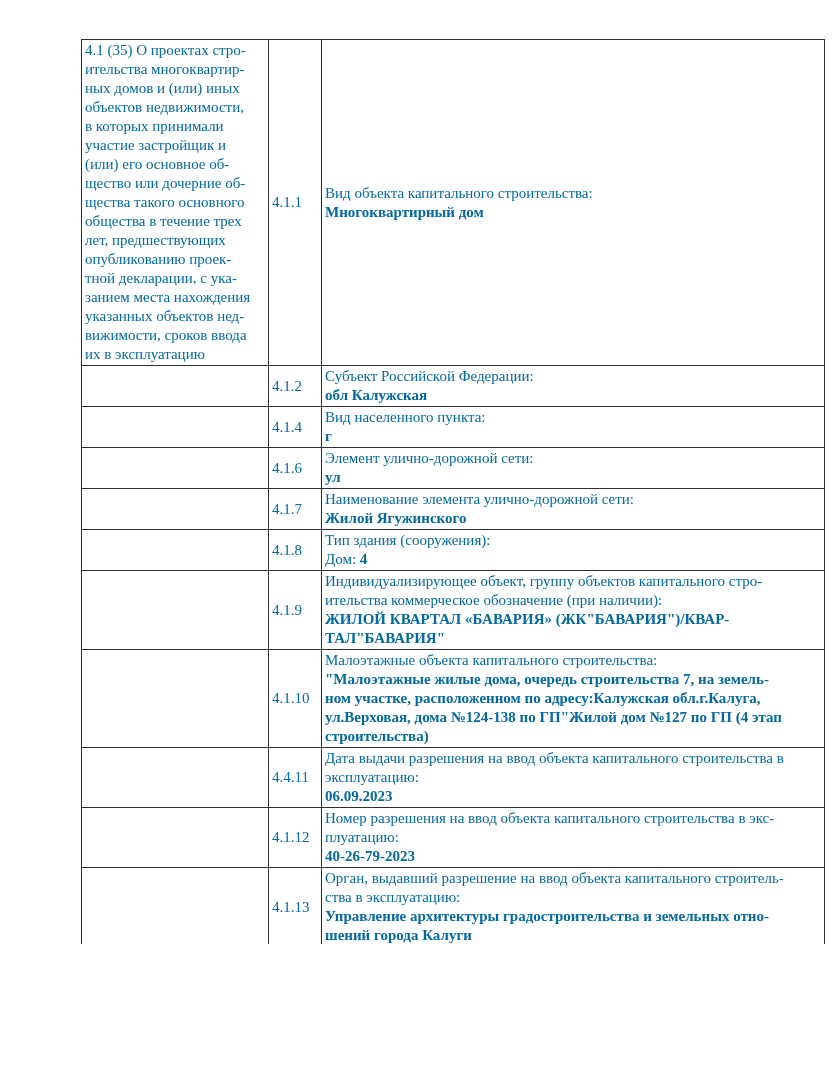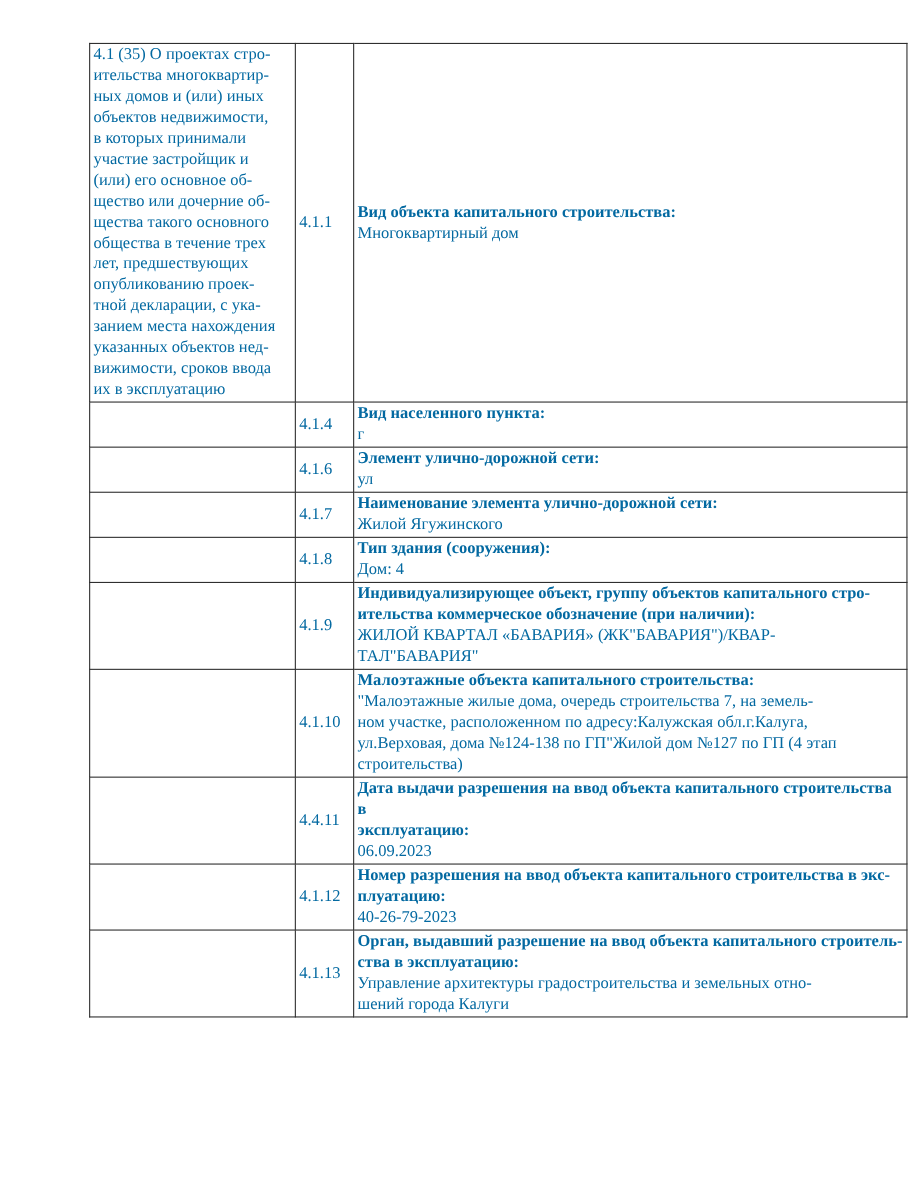--- a/index.html
+++ b/index.html
@@ -33,24 +33,24 @@
     vertical-align: middle;
     overflow: hidden;
   }
   td.desc {
     vertical-align: top;
   }
   .pre {
     white-space: pre-line;
   }
   .field-label {
-    font-weight: bold;
+    font-weight: normal;
   }
   .field-value {
-    font-weight: normal;
+    font-weight: bold;
   }
   .value-prefix {
     font-weight: normal;
   }
   col.c-desc { width: 187px; }
   col.c-num  { width: 53px;  }
   col.c-body { width: 503px; }
   td.num {
     white-space: nowrap;
     padding-left: 2px;
@@ -84,20 +84,28 @@
 тной декларации, с ука-
 занием места нахождения
 указанных объектов нед-
 вижимости, сроков ввода
 их в эксплуатацию</div>
         </td>
         <td class="num">4.1.1</td>
         <td class="content">
           <div class="pre field-label">Вид объекта капитального строительства:</div>
           <div><span class="pre value-prefix"></span><span class="pre field-value">Многоквартирный дом</span></div>
+        </td>
+      </tr>
+      <tr>
+        <td class="desc"></td>
+        <td class="num">4.1.2</td>
+        <td class="content">
+          <div class="pre field-label">Субъект Российской Федерации:</div>
+          <div><span class="pre value-prefix"></span><span class="pre field-value">обл Калужская</span></div>
         </td>
       </tr>
       <tr>
         <td class="desc"></td>
         <td class="num">4.1.4</td>
         <td class="content">
           <div class="pre field-label">Вид населенного пункта:</div>
           <div><span class="pre value-prefix"></span><span class="pre field-value">г</span></div>
         </td>
       </tr>

